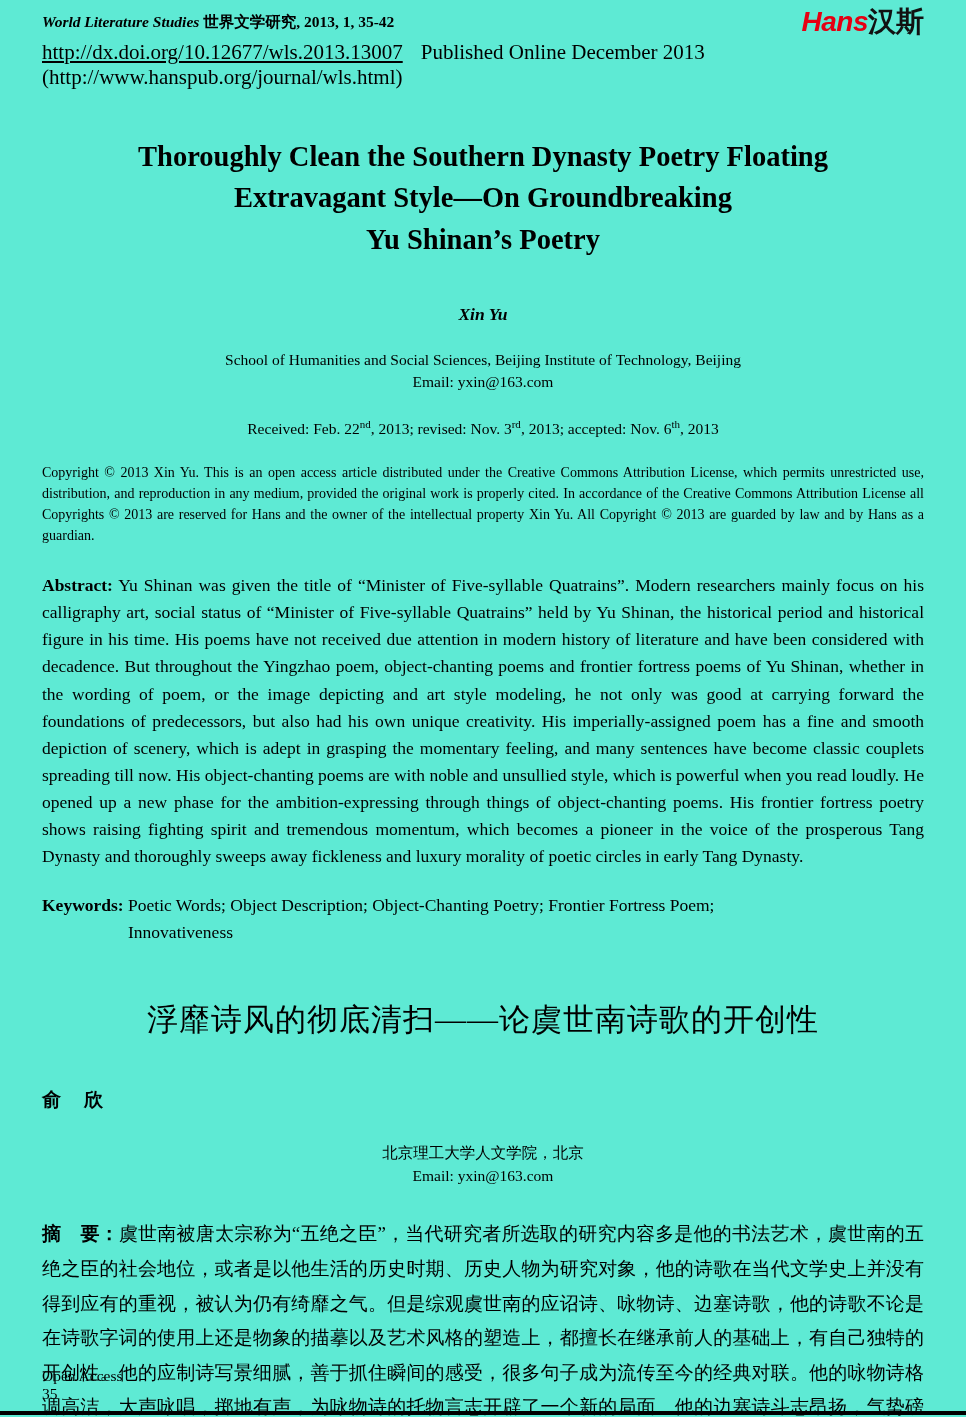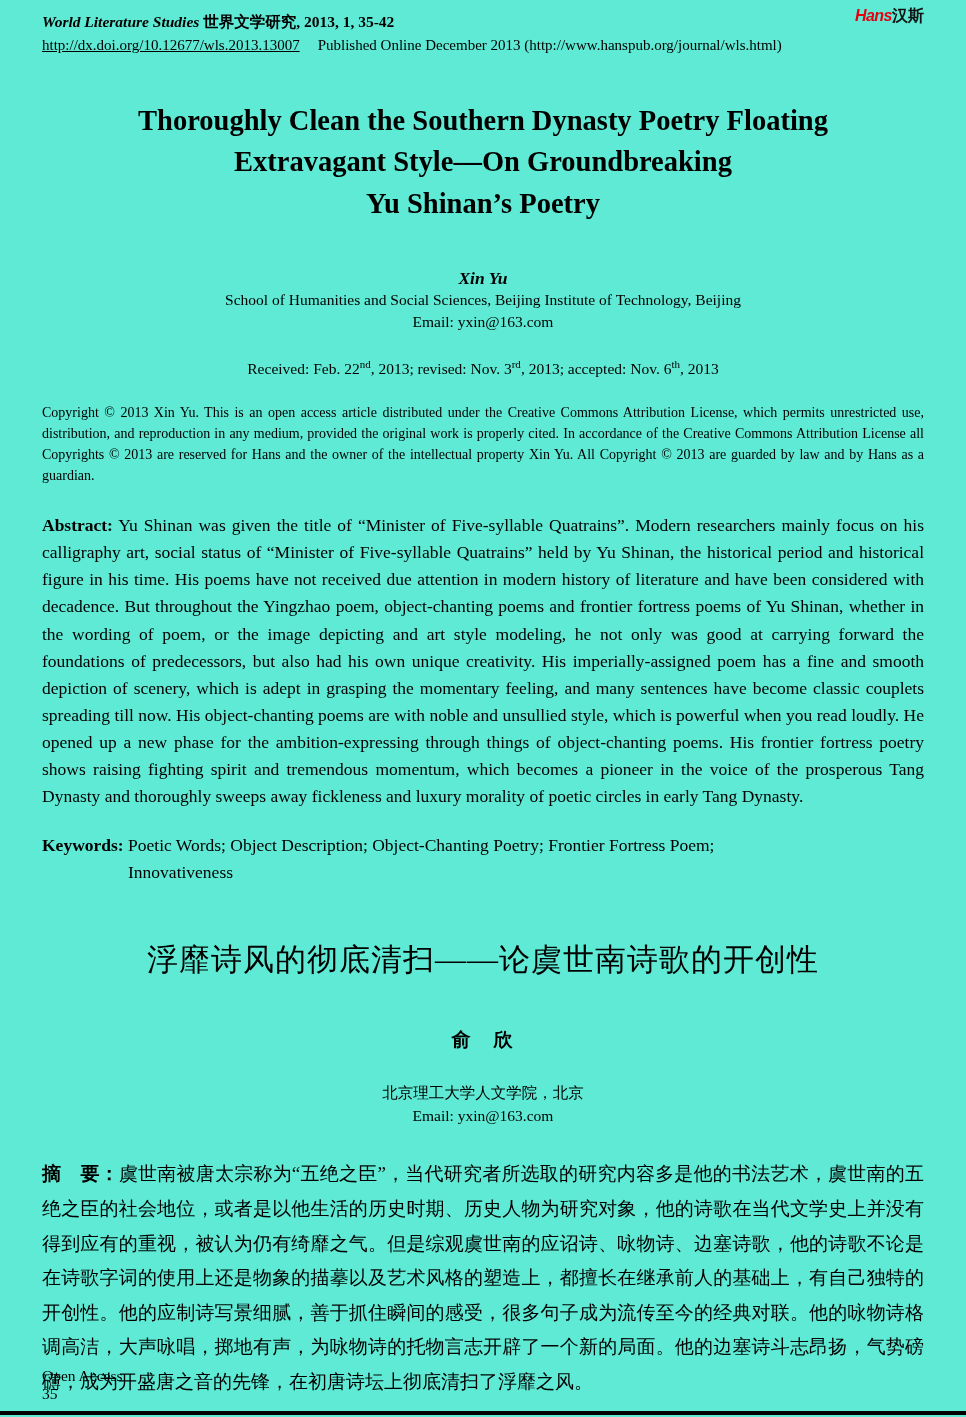--- a/index.html
+++ b/index.html
@@ -12,40 +12,40 @@
     color:#000;
     font-family:"Liberation Serif", "DejaVu Serif", serif;
     padding:8px 42px 0 42px;
     overflow:hidden;
   }
   
   .journal-line { display:flex; justify-content:space-between; align-items:flex-start; }
   .journal-title { font-size:15.5px; padding-top:4px; }
   .jt-en { font-weight:bold; font-style:italic; }
   .jt-zh { font-weight:bold; }
-  .logo { font-size:16px; font-weight:bold; line-height:1; font-family:"Liberation Sans","DejaVu Sans",sans-serif;text-align:right; }
+  .logo { font-size:28px; font-weight:bold; line-height:1; font-family:"Liberation Sans","DejaVu Sans",sans-serif;text-align:right; }
   .logo-en { color:#e60012; font-style:italic; letter-spacing:-0.5px; }
   .logo-zh { color:#111; }
-  .doi-line { font-size:15px; margin-top:4px; }
+  .doi-line { font-size:21px; margin-top:4px; }
   .doi-link { color:#000; text-decoration:underline; cursor:pointer; }
   .published { margin-left:18px; }
   
   .en-title { margin-top:46px; text-align:center; font-size:28.5px; font-weight:bold; line-height:1.45; }
   .author { margin-top:44px; text-align:center; font-size:17.5px; font-weight:bold;font-style:italic; }
-  .affil-block { text-align:center; font-size:15.5px; line-height:1.45; }
+  .affil-block { margin-top:24px; text-align:center; font-size:15.5px; line-height:1.45; }
   .received { margin-top:24px; text-align:center; font-size:15.5px; }
   .received sup { font-size:11px; }
   .copyright { margin-top:24px; font-size:14px; line-height:1.5; text-align:justify; }
   .abstract { margin-top:26px; font-size:17.5px; line-height:1.55; text-align:justify; }
   .b { font-weight:bold; }
   .keywords { margin-top:22px; font-size:17.5px; line-height:1.5; display:flex; }
   .kw-label { font-weight:bold; white-space:pre; }
   
   .cn-title { margin-top:54px; text-align:center; font-size:31px; font-weight:normal; letter-spacing:1px; }
-  .cn-author { margin-top:46px; text-align:center; font-size:19px; font-weight:bold; letter-spacing:2px; }
+  .cn-author { margin-top:46px; text-align:left; font-size:19px; font-weight:bold; letter-spacing:2px; }
   .cn-affil { margin-top:28px; text-align:center; font-size:15.5px; line-height:1.5; }
   .cn-received { margin-top:24px; text-align:center; font-size:15.5px; }
   .cn-abstract { margin-top:30px; font-size:19px; line-height:1.82; text-align:justify; }
   
   .footer {
     position:absolute; left:42px; right:37px; bottom:14px;
     display:flex; justify-content:space-between;
     font-size:15.5px;
     flex-direction:column;
   }

